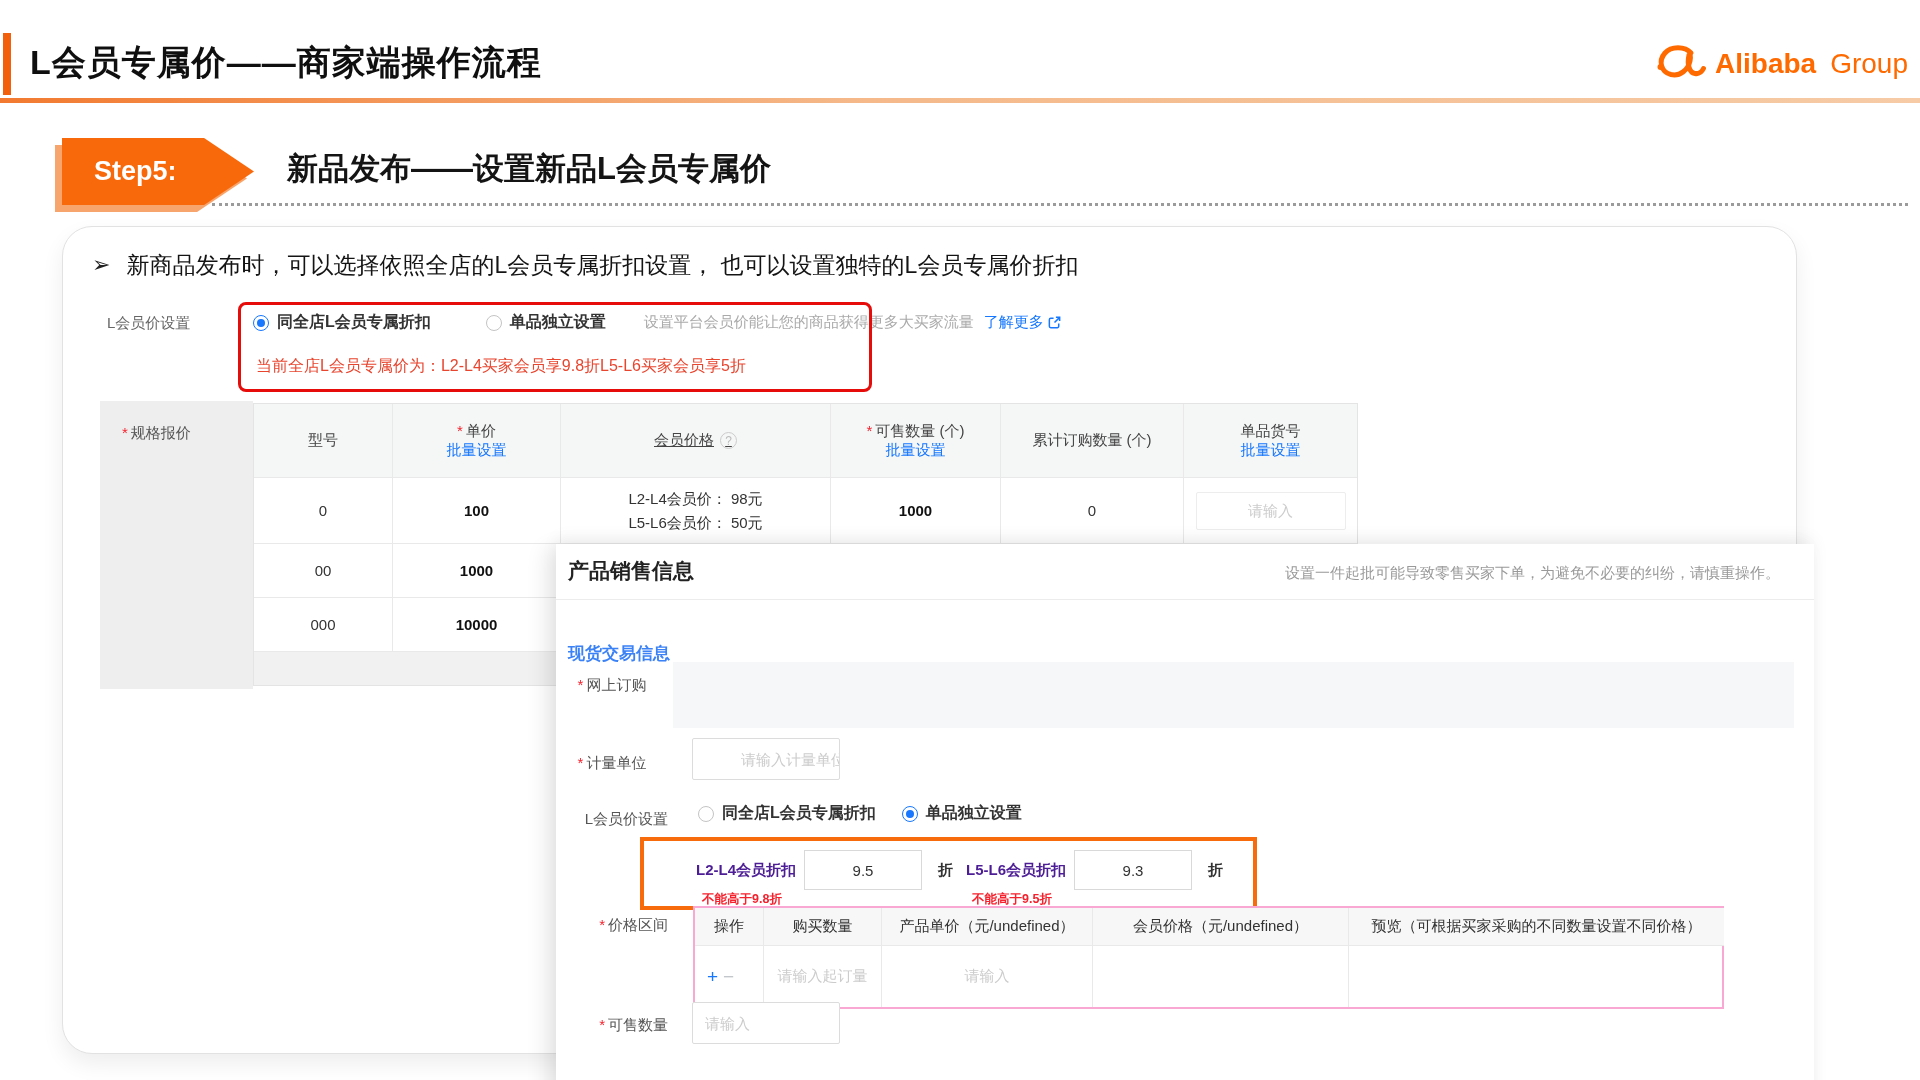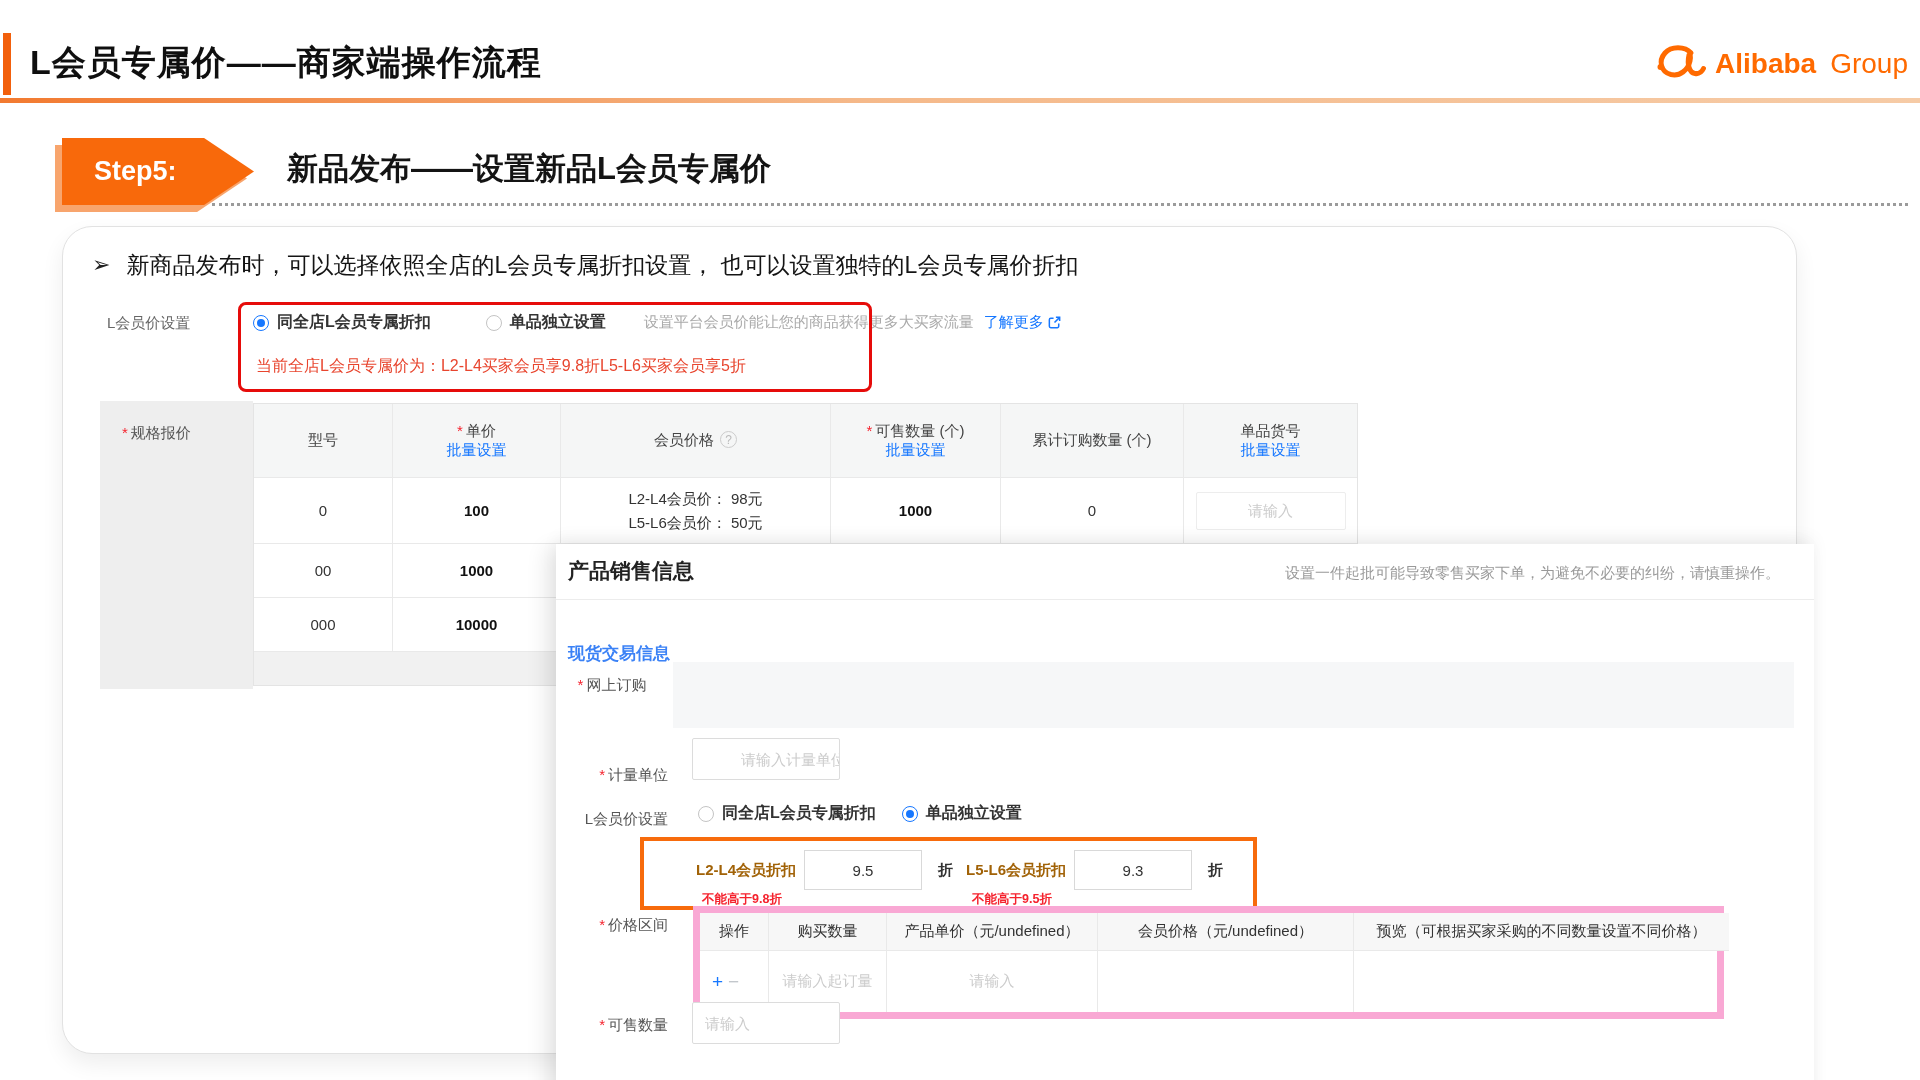--- a/index.html
+++ b/index.html
@@ -88,27 +88,27 @@
   .pb-divider { left:0; top:55px; width:1258px; height:0; border-top:1px solid #ececec; }
   .pb-section { left:12px; top:98px; font-size:17px; font-weight:600; color:#3b82f6; }
   .pb-band { left:117px; top:118px; width:1121px; height:66px; background:#f6f7f8; }
   .pb-label { left:0; width:112px; text-align:right; font-size:15px; color:#555; }
   .pb-input { border:1px solid #dcdcdc; border-radius:2px; background:#fff; font-size:15px;
               color:#999; padding-left:12px; outline:none; }
   .pb-input::placeholder { color:#ccc; }
 
   .orange-box { left:84px; top:293px; width:617px; height:73px; border:4px solid #f76b0c;
                 background:#fff; }
-  .ob-label { font-size:15px; font-weight:600; color:#a16207; }
+  .ob-label { font-size:15px; font-weight:600; color:#4c1d95; }
   .ob-input { width:118px; height:40px; border:1px solid #d9d9d9; text-align:center;
               font-size:15px; color:#333; outline:none; }
   .ob-note { font-size:12.5px; font-weight:700; color:#f5222d; }
   .ob-unit { font-size:15px; font-weight:600; color:#333; }
 
-  .tableB { left:137px; top:362px; width:1031px; background:#fff; border:7px solid #f9a8d4;
+  .tableB { left:137px; top:362px; width:1031px; background:#fff; border:2px solid #f9a8d4;
             display:grid; grid-template-columns:69px 118px 211px 256px 375px; }
   .tB-cell { border-right:1px solid #e9e9e9; border-bottom:1px solid #e9e9e9;
              display:flex; align-items:center; justify-content:center; font-size:15px;
              color:#333; white-space:nowrap; }
   .tB-cell:nth-child(5n) { border-right:none; }
   .tB-head { background:#f7f7f7; height:38px; }
   .tB-row { height:61px; border-bottom:none; }
   .tB-op { justify-content:flex-start; padding-left:12px; gap:5px; }
   .op-plus { color:#1677ff; font-size:19px; cursor:pointer; }
   .op-minus { color:#c3c7cc; font-size:19px; cursor:pointer; }
@@ -171,21 +171,21 @@
 
 <div class="abs tableA">
   <div class="tA-cell tA-head">
     <span>型号</span>
   </div>
   <div class="tA-cell tA-head">
     <span><span class="req">*</span><span>单价</span></span>
     <span class="tA-link">批量设置</span>
   </div>
   <div class="tA-cell tA-head">
-    <span style="display:flex;">
+    <span style="display:flex;align-items:center;text-decoration:underline;">
       <span>会员价格</span>
       <span class="help-icon">?</span>
     </span>
   </div>
   <div class="tA-cell tA-head">
     <span><span class="req">*</span><span>可售数量 (个)</span></span>
     <span class="tA-link">批量设置</span>
   </div>
   <div class="tA-cell tA-head">
     <span>累计订购数量 (个)</span>
@@ -227,21 +227,21 @@
 <div class="abs panelB">
   <div class="pb pb-title">产品销售信息</div>
   <div class="pb pb-warning">设置一件起批可能导致零售买家下单，为避免不必要的纠纷，请慎重操作。</div>
   <div class="pb pb-divider"></div>
   <div class="pb pb-section">现货交易信息</div>
 
   <div class="pb pb-band"></div>
 
   <div class="pb pb-label" style="top:132px;text-align:center;"><span class="req">*</span><span>网上订购</span></div>
 
-  <div class="pb pb-label" style="top:222px;"><span class="req">*</span><span>计量单位</span></div>
+  <div class="pb pb-label" style="top:210px;text-align:center;"><span class="req">*</span><span>计量单位</span></div>
   <input class="pb pb-input" style="left: 136px; top: 194px; width: 148px; height: 42px; padding-left: 48px;" placeholder="请输入计量单位">
 
   <div class="pb pb-label" style="top:266px;">L会员价设置</div>
   <div class="pb" style="left:142px; top:259px; display:flex; align-items:center;">
     <span class="radio"></span>
     <span class="radio-label">同全店L会员专属折扣</span>
     <span style="width:26px"></span>
     <span class="radio sel"></span>
     <span class="radio-label">单品独立设置</span>
   </div>

